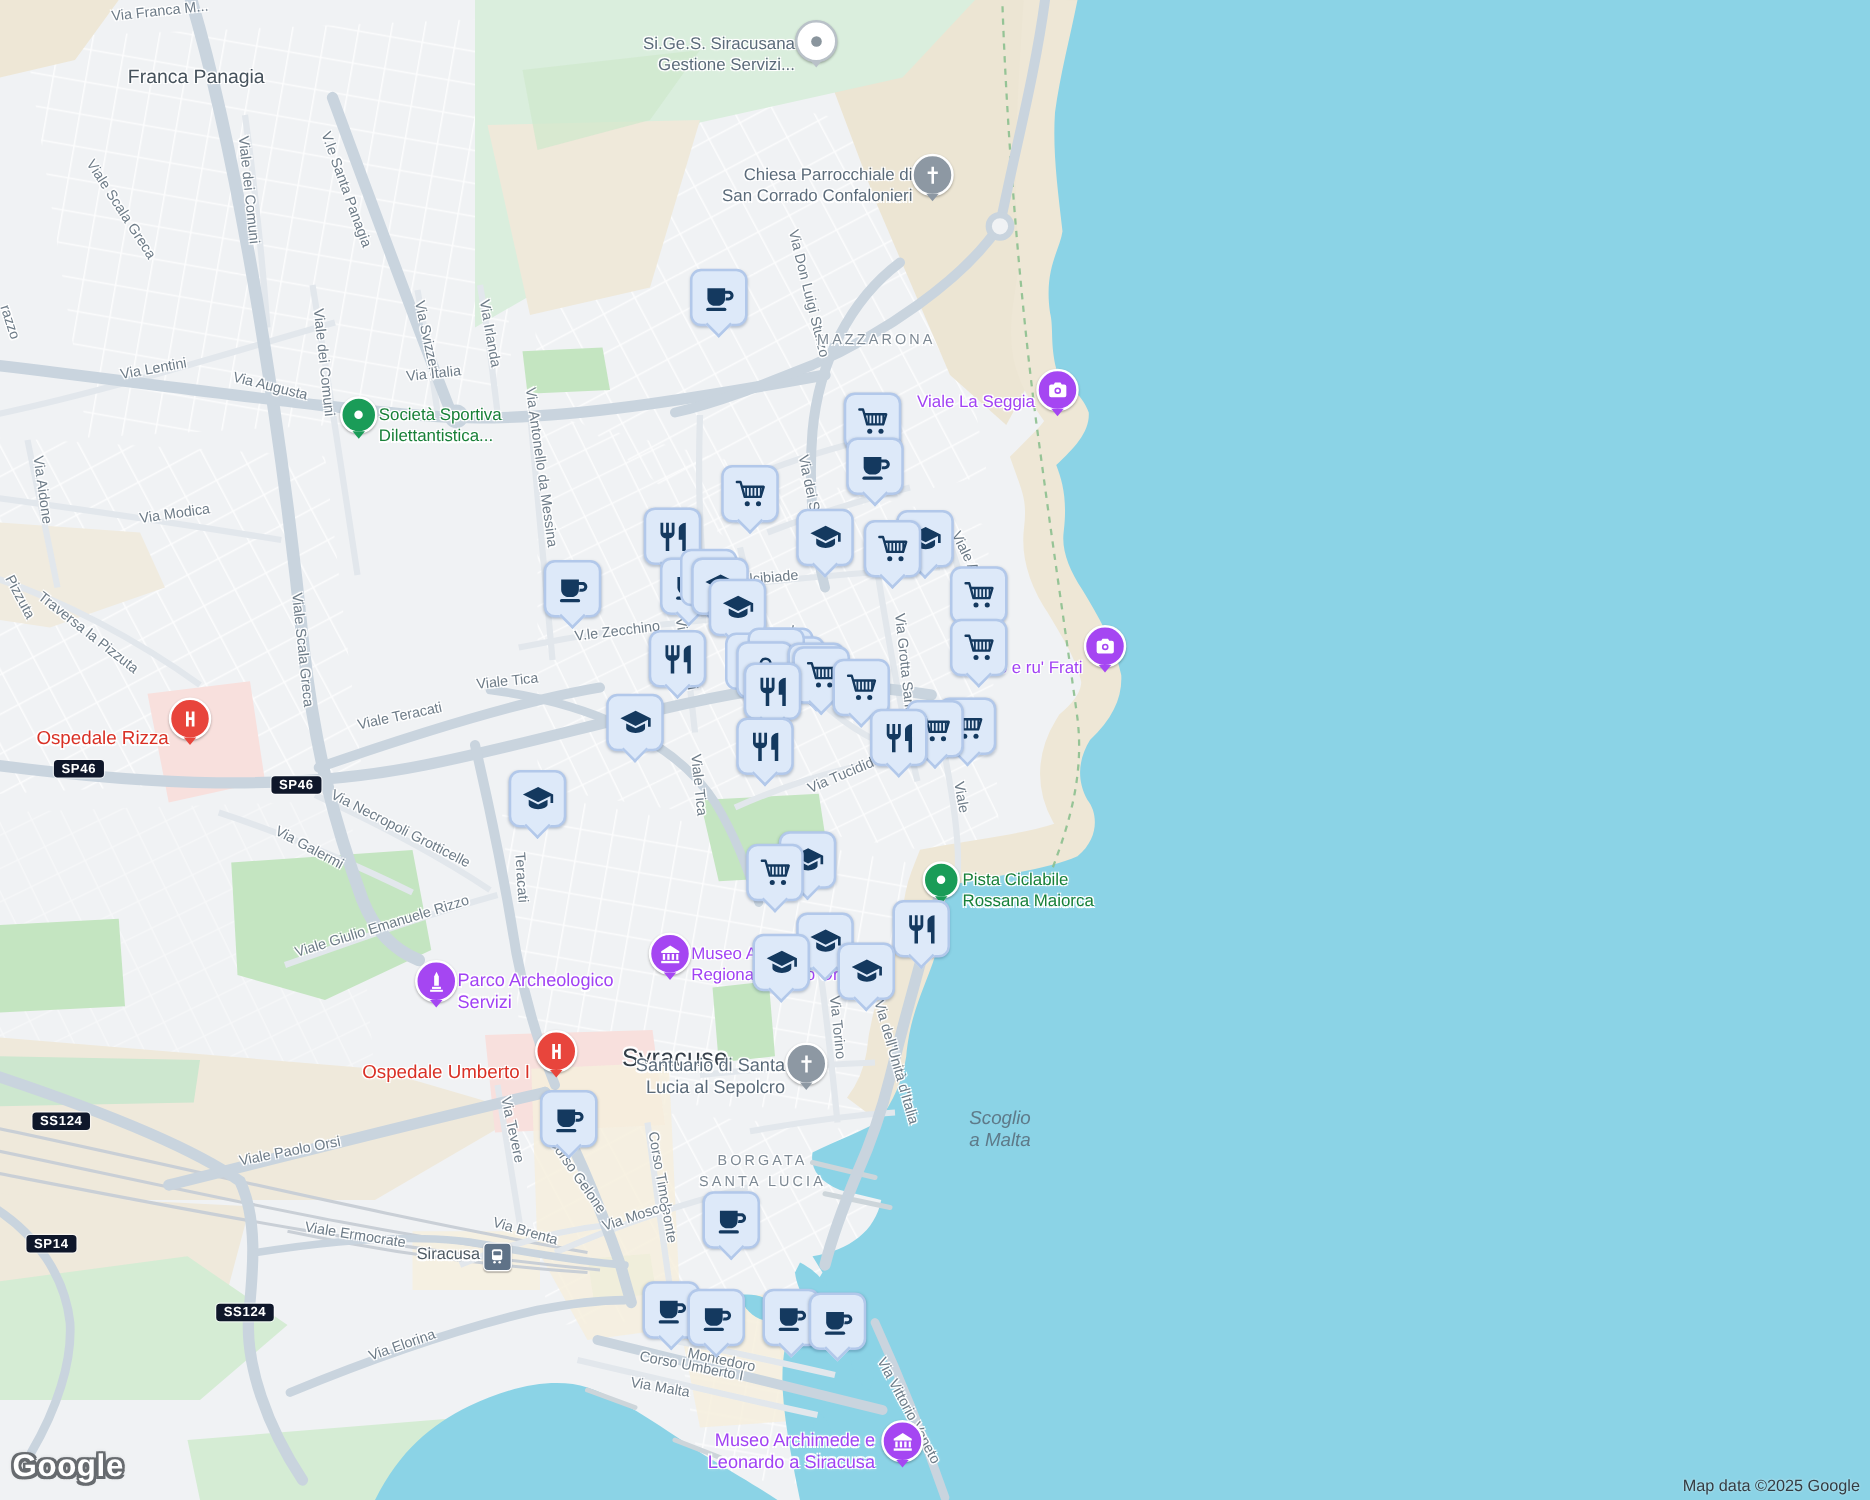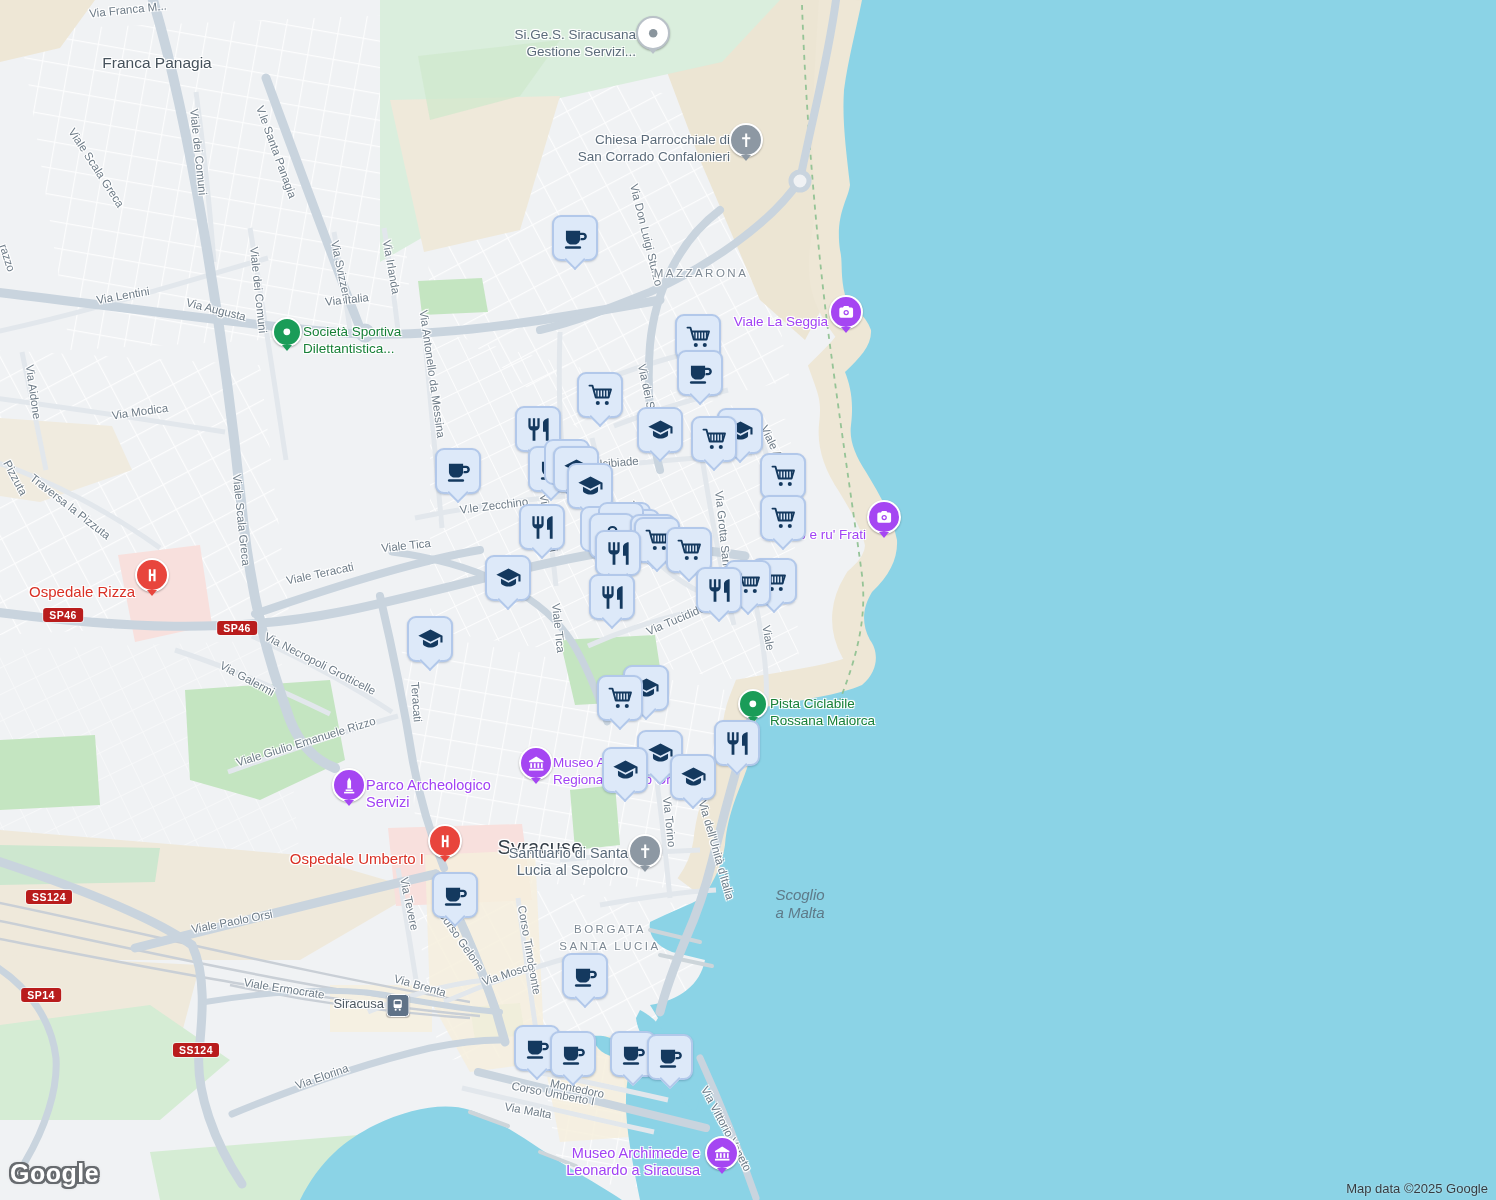--- a/index.html
+++ b/index.html
@@ -10,21 +10,21 @@
   #markers{position:absolute;left:0;top:0;width:100%;height:100%;z-index:3;}
   .lbl{position:absolute;white-space:nowrap;line-height:17px;
        text-shadow:-1px -1px 0 #fff,1px -1px 0 #fff,-1px 1px 0 #fff,1px 1px 0 #fff,0 0 3px #fff;}
   .road{font-size:11.5px;color:#6e7c88;font-weight:400;}
   .poi{font-size:13.5px;font-weight:500;}
   .city{font-size:20px;font-weight:500;color:#333d47;letter-spacing:.2px;}
   .town{font-size:15.5px;font-weight:500;color:#46525c;}
   .area{font-size:11.5px;font-weight:500;color:#7d8994;letter-spacing:2.5px;}
   .water-lbl{font-size:15px;font-style:italic;color:#5e7a89;font-weight:400;
        text-shadow:none;line-height:18px;}
-  .badge{position:absolute;transform:translate(-50%,-50%);background:#b91c1c;color:#fff;
+  .badge{position:absolute;transform:translate(-50%,-50%);background:#0f172a;color:#fff;
        font-size:10.5px;font-weight:700;padding:1px 6px;border-radius:3px;letter-spacing:.5px;
        box-shadow:0 0 0 1px rgba(255,255,255,.55);}
   .pin{position:absolute;width:42px;height:42px;background:#dde9f9;border:2px solid #b2c8ea;
        border-radius:9px;display:flex;align-items:center;justify-content:center;
        box-shadow:0 1px 2px rgba(30,60,100,.25);}
   .pin::after{content:"";position:absolute;left:50%;bottom:-8px;width:13px;height:13px;
        transform:translateX(-50%) rotate(45deg);background:#dde9f9;
        border-right:2px solid #b2c8ea;border-bottom:2px solid #b2c8ea;}
   .pin svg{width:27px;height:27px;position:relative;z-index:1;}
   .pin.ghost{box-shadow:none;}

